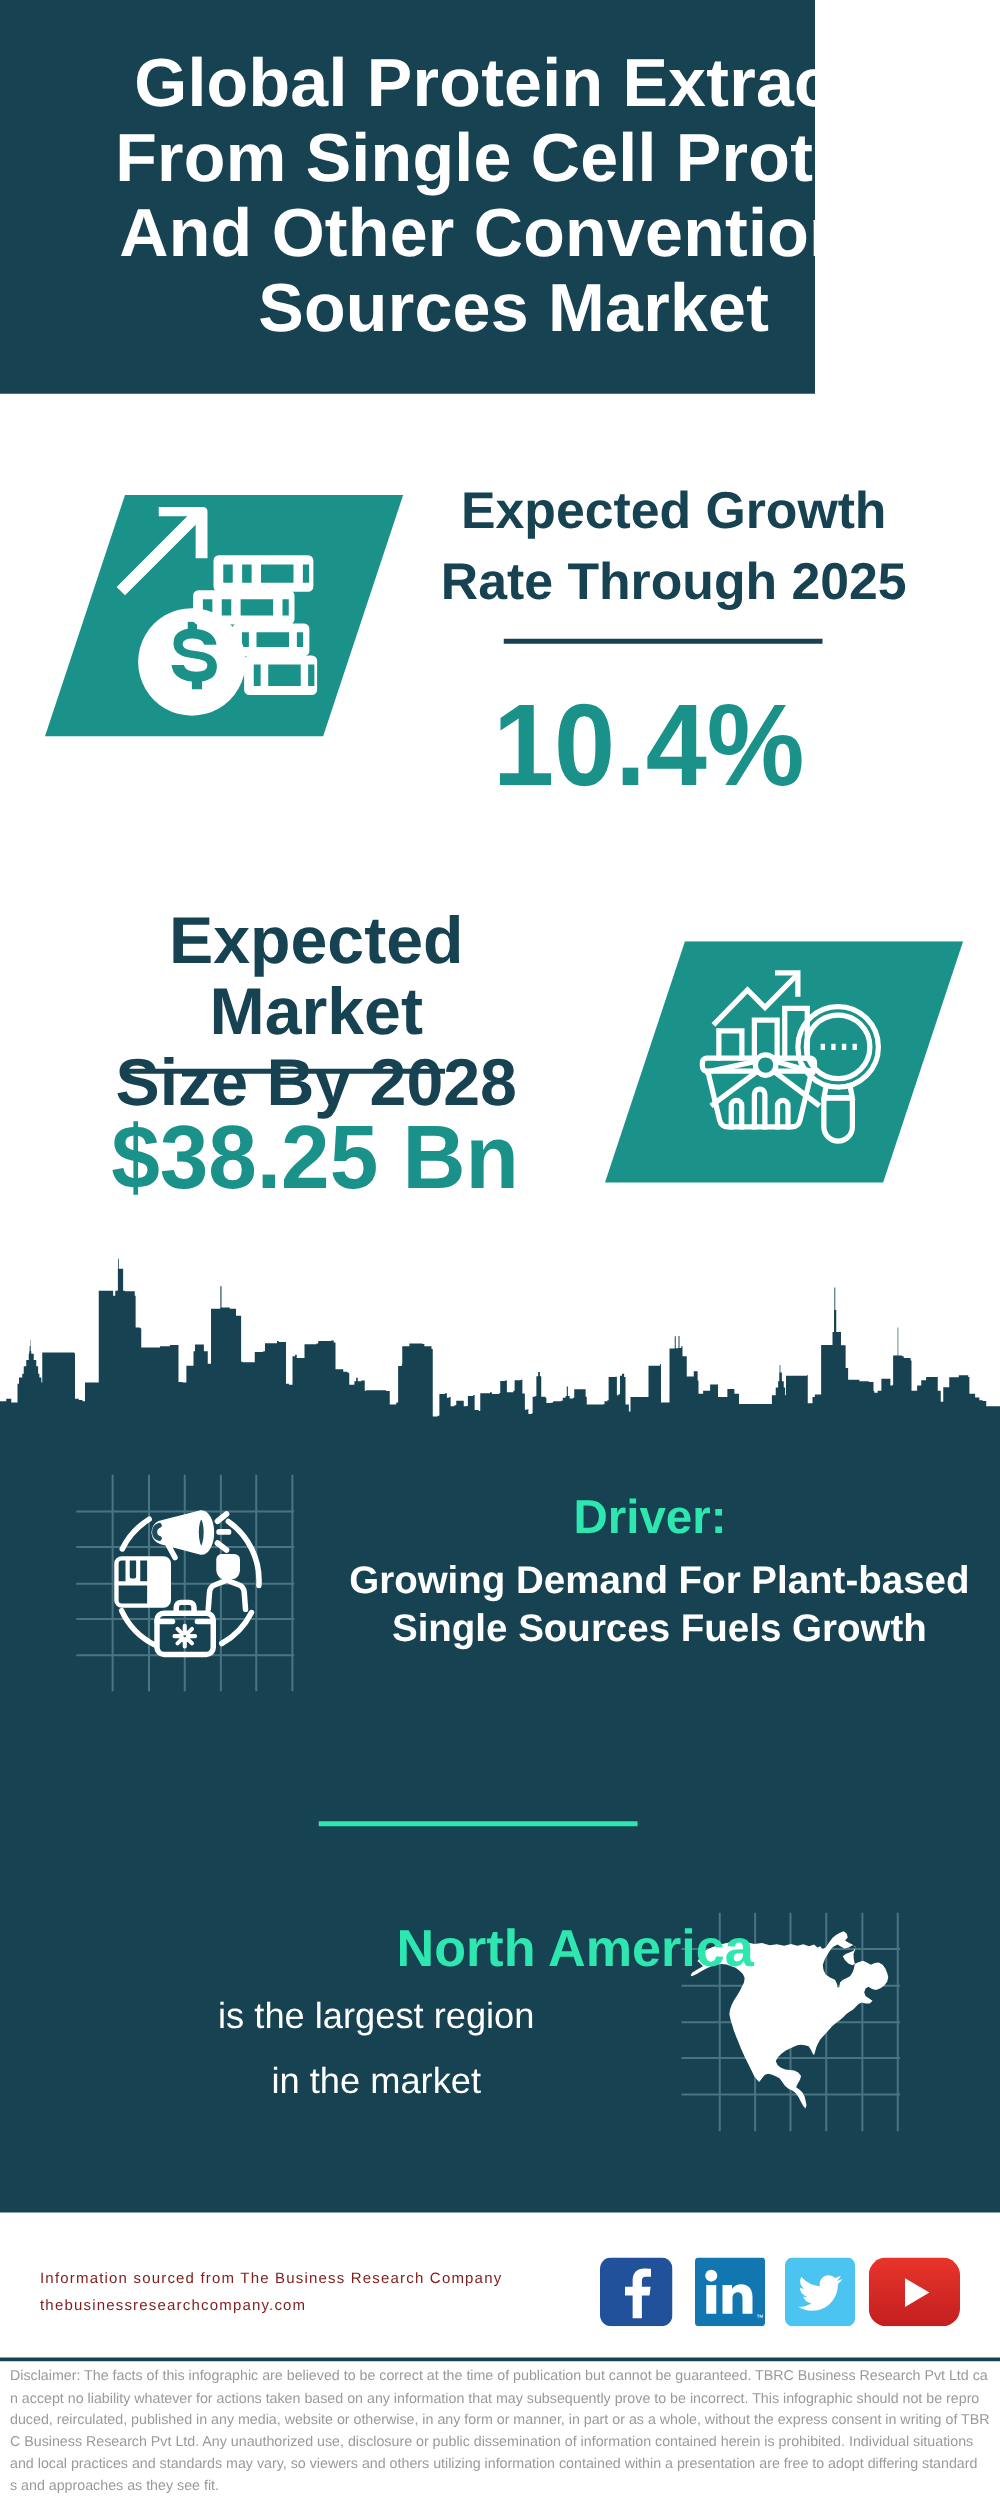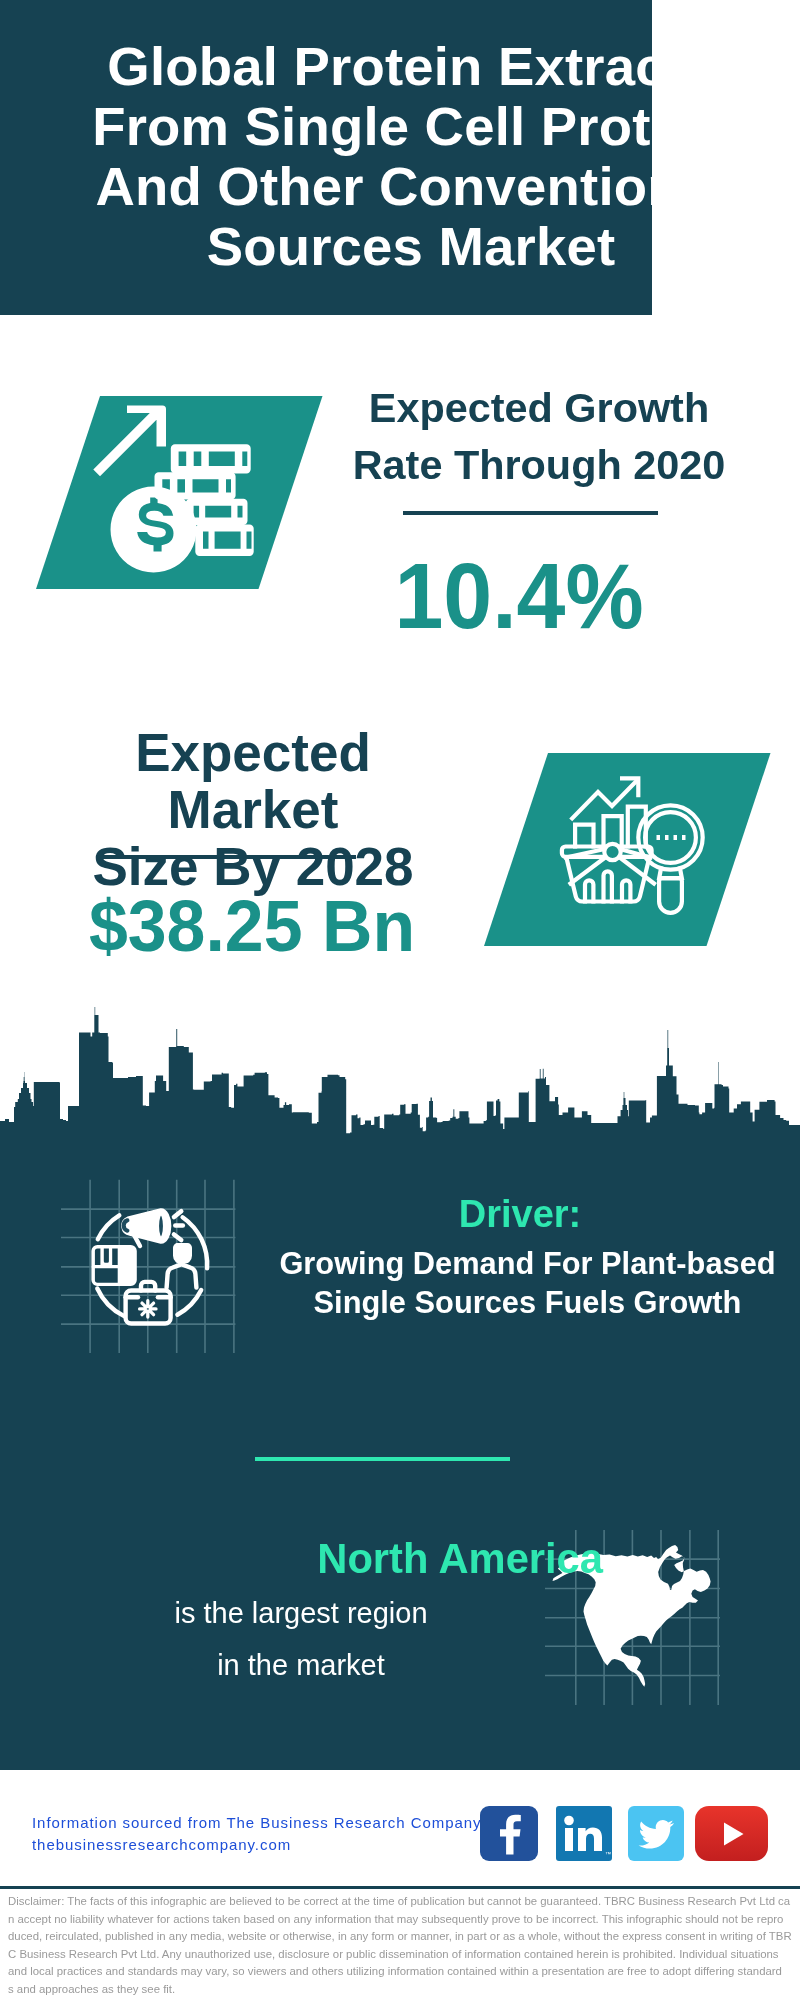--- a/index.html
+++ b/index.html
@@ -40,21 +40,21 @@
   .rule3{position:absolute;left:255px;top:1457px;width:255px;height:4px;background:#2EE7B0;}
 
   .na-map{position:absolute;left:545px;top:1530px;width:205px;height:176px;}
   .region-name{position:absolute;left:-1px;top:1536px;width:604px;text-align:right;
     color:#2EE7B0;font-weight:700;font-size:41.7px;line-height:45px;}
   .region-text{position:absolute;left:-1px;top:1587px;width:604px;text-align:center;
     color:#fff;font-weight:400;font-size:29px;line-height:52px;}
 
   
   .footer{position:absolute;left:0;top:1779px;width:800px;height:221px;background:#fff;}
-  .src{position:absolute;left:32px;top:1812px;color:#1d4ed8;font-size:15px;line-height:21.5px;white-space:nowrap;letter-spacing:0.95px;}
+  .src{position:absolute;left:32px;top:1812px;color:#7f1d1d;font-size:12px;line-height:21.5px;white-space:nowrap;letter-spacing:0.95px;}
   .social{position:absolute;left:480px;top:1806px;}
   .sbox{position:absolute;top:0;display:block;}
   .sbox svg{display:block;width:100%;height:100%;}
   .sb-fb{left:0;width:58px;height:55px;}
   .sb-li{left:76px;width:56px;height:55px;}
   .sb-tw{left:148px;width:56px;height:55px;}
   .sb-yt{left:215px;width:73px;height:55px;}
   .hr-foot{position:absolute;left:0;top:1886px;width:800px;height:3px;background:#164252;}
   .disc{position:absolute;left:8px;top:1893px;width:800px;color:#9A9A9A;font-size:11.4px;line-height:17.6px;white-space:nowrap;}
 </style>
@@ -80,21 +80,21 @@
         <path d="M122.7,76.2 h72.7 a4.2,4.2 0 0 1 4.2,4.2 v19 a4.2,4.2 0 0 1 -4.2,4.2 h-72.7 a4.2,4.2 0 0 1 -4.2,-4.2 v-19 a4.2,4.2 0 0 1 4.2,-4.2 z M126.3,83.3 v13.1 h7.6 v-13.1 z M141.4,83.3 v13.1 h7.6 v-13.1 z M156.5,83.3 v13.1 h26 v-13.1 z M190,83.3 v13.1 h5 v-13.1 z" fill-rule="evenodd"></path>
         <path d="M154,102.8 h53.3 a4.2,4.2 0 0 1 4.2,4.2 v17.7 a4.2,4.2 0 0 1 -4.2,4.2 h-53.3 a4.2,4.2 0 0 1 -4.2,-4.2 v-17.7 a4.2,4.2 0 0 1 4.2,-4.2 z M157.6,109.7 v11.9 h5.5 v-11.9 z M169.2,109.7 v11.9 h26 v-11.9 z M201.5,109.7 v11.9 h5 v-11.9 z" fill-rule="evenodd"></path>
         <path d="M163.5,128.4 h50 a4.2,4.2 0 0 1 4.2,4.2 v23.2 a4.2,4.2 0 0 1 -4.2,4.2 h-50 a4.2,4.2 0 0 1 -4.2,-4.2 v-23.2 a4.2,4.2 0 0 1 4.2,-4.2 z M167,135.5 v17.3 h5.5 v-17.3 z M178.6,135.5 v17.3 h26 v-17.3 z M210.5,135.5 v17.3 h5 v-17.3 z" fill-rule="evenodd"></path>
       </g>
       <path d="M117.5,90.5 a43,43 0 1 0 0.01,0 z M121.6,101.5 v5.6 q14.2,1.7 15.6,12.7 h-9.8 q-1.4,-5 -9.1,-5 q-8.2,0 -8.2,4.7 q0,3.6 6.2,4.7 l7.9,1.3 q13.3,2.2 13.3,11.8 q0,10.1 -11.9,11.9 v6.2 h-8.1 v-6.1 q-14.9,-1.6 -16.3,-13.3 h9.9 q1.2,5.4 10,5.4 q8.8,0 8.8,-5 q0,-3.8 -6.6,-5 l-8.3,-1.4 q-12.2,-2.1 -12.2,-11.4 q0,-9.4 11.4,-11.5 v-5.6 z" fill-rule="evenodd"></path>
     </g>
   </svg>
 
   <div class="stat1-title">
     <span>Expected Growth</span><br>
-    <span>Rate Through 2020</span>
+    <span>Rate Through 2025</span>
   </div>
   <div class="rule1"></div>
   <div class="stat1-val">10.4%</div>
 
   <svg class="p2" viewBox="0 0 287 196">
     <polygon points="64,0 286.5,0 222.5,193 0,193" fill="#1A9189"></polygon>
     <g fill="none" stroke="#ffffff" stroke-width="4.2" stroke-linecap="square" stroke-linejoin="miter">
       <path d="M88.2,65.4 L114,39 L128,53 L153.2,27.3"></path>
       <path d="M138.1,25.3 h16.2 v16.9"></path>
       <path d="M91.1,93.5 v-21.8 h18.4 v21.8"></path>

